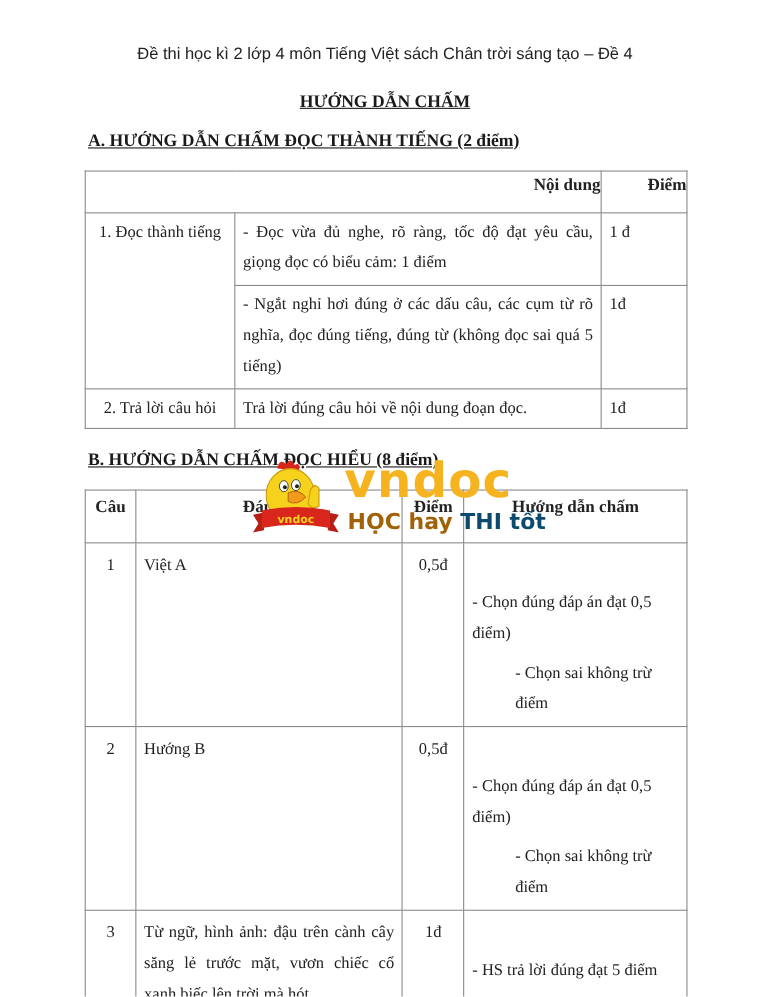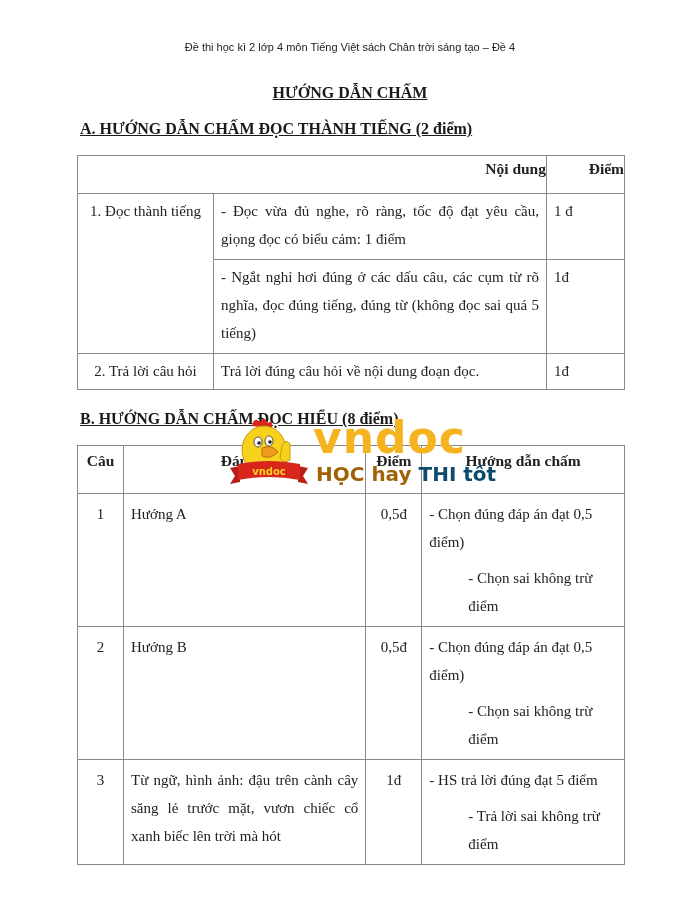--- a/index.html
+++ b/index.html
@@ -1,20 +1,20 @@
 <!DOCTYPE html>
 <html><head>
   <meta charset="utf-8">
   <style>
     * { box-sizing: border-box; margin: 0; padding: 0; }
     html, body { width: 700px; height: 906px; background: #ffffff; overflow: hidden; }
     body { position: relative; font-family: "Liberation Serif", serif; color: #222; }
     .header-line {
       position: absolute; top: 41px; left: 0; width: 700px; text-align: center;
-      font-family: "Liberation Sans", sans-serif; font-size: 11px; color: #222;
+      font-family: "Liberation Sans", sans-serif; font-size: 15px; color: #222;
     }
     .doc-title {
       position: absolute; top: 84px; left: 0; width: 700px; text-align: center;
       font-weight: bold; font-size: 16px; text-decoration: underline; color: #1a1a1a;
     }
     .section-title {
       position: absolute; left: 80px; font-weight: bold; font-size: 16px; color: #1a1a1a; text-decoration: underline;
     }
     .sec-a { top: 120px; }
     .sec-b { top: 410px; }
@@ -37,21 +37,21 @@
     #table-b th.h2 { text-align: center; }
     #table-b th.h3 { text-align: center; }
     #table-b td { padding: 6px 7px; line-height: 28px; }
     #table-b .c1 { width: 46px; text-align: center; }
     #table-b .c2 { width: 243px; }
     #table-b .c3 { width: 56px; text-align: center; }
     #table-b .c4 { width: 203px; }
     #table-b .row1 td, #table-b .row2 td { height: 113px; }
     #table-b .row3 td { height: 105px; }
     .justify { text-align: justify; }
-    .guide-line { display: block; }
+    .guide-line { display: block; margin-top: 34px; }
     .guide-line + .guide-line { margin-top: 8px; margin-left: 39px; }
 
     
     .watermark { position: absolute; left: 228px; top: 416px; width: 250px; height: 76px; pointer-events: none; }
     .wm-mascot { position: absolute; left: 0; top: 0; width: 82px; height: 76px; }
     .wm-brand {
       position: absolute; left: 85px; top: 0px; font-family: "DejaVu Sans", sans-serif;
       font-weight: bold; font-size: 44px; color: #f5b41f; letter-spacing: 1px; line-height: 44px;
     }
     .wm-slogan {
@@ -97,21 +97,21 @@
 <table id="table-b">
   <tbody>
       <tr>
     <th class="c1">Câu</th>
     <th class="c2 h2">Đáp án</th>
     <th class="c3 h3">Điểm</th>
     <th class="c4 h3">Hướng dẫn chấm</th>
   </tr>
   <tr class="row1">
     <td class="c1">1</td>
-    <td class="c2">Hướng A</td>
+    <td class="c2">Việt A</td>
     <td class="c3">0,5đ</td>
     <td class="c4">
       <span class="guide-line">- Chọn đúng đáp án đạt 0,5 điểm)</span>
       <span class="guide-line">- Chọn sai không trừ điểm</span>
     </td>
   </tr>
   <tr class="row2">
     <td class="c1">2</td>
     <td class="c2">Hướng B</td>
     <td class="c3">0,5đ</td>

